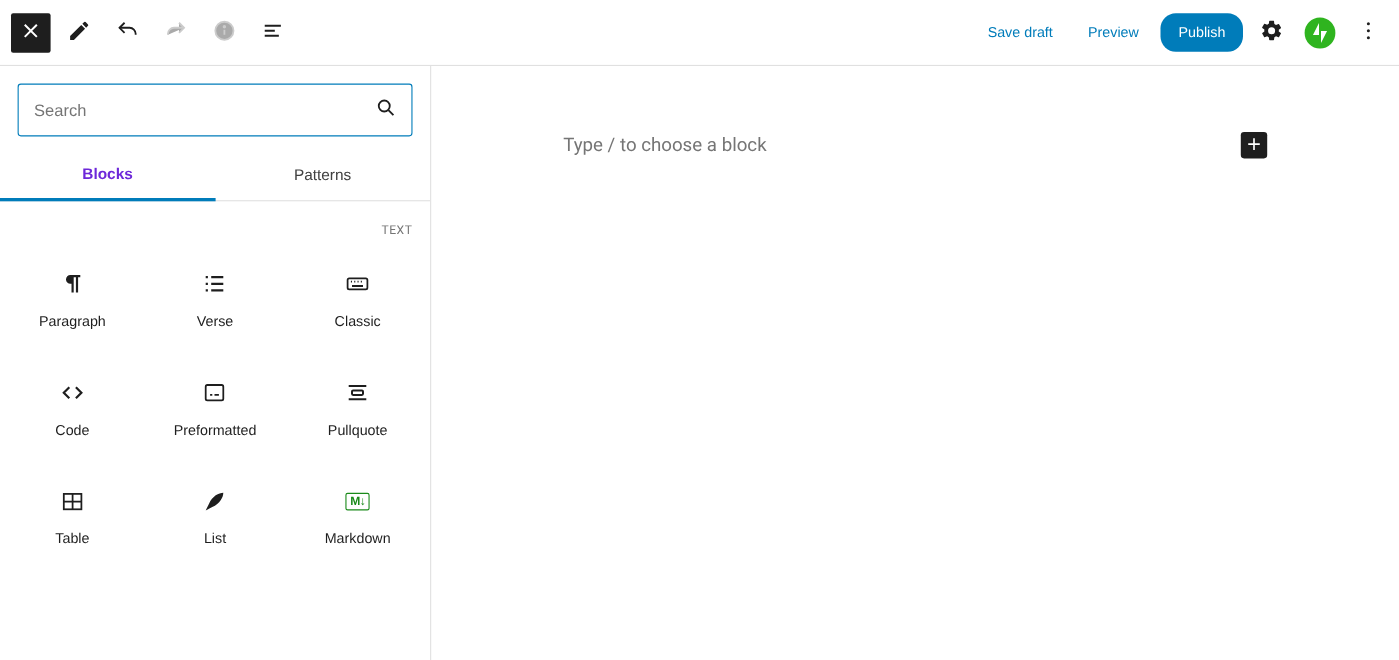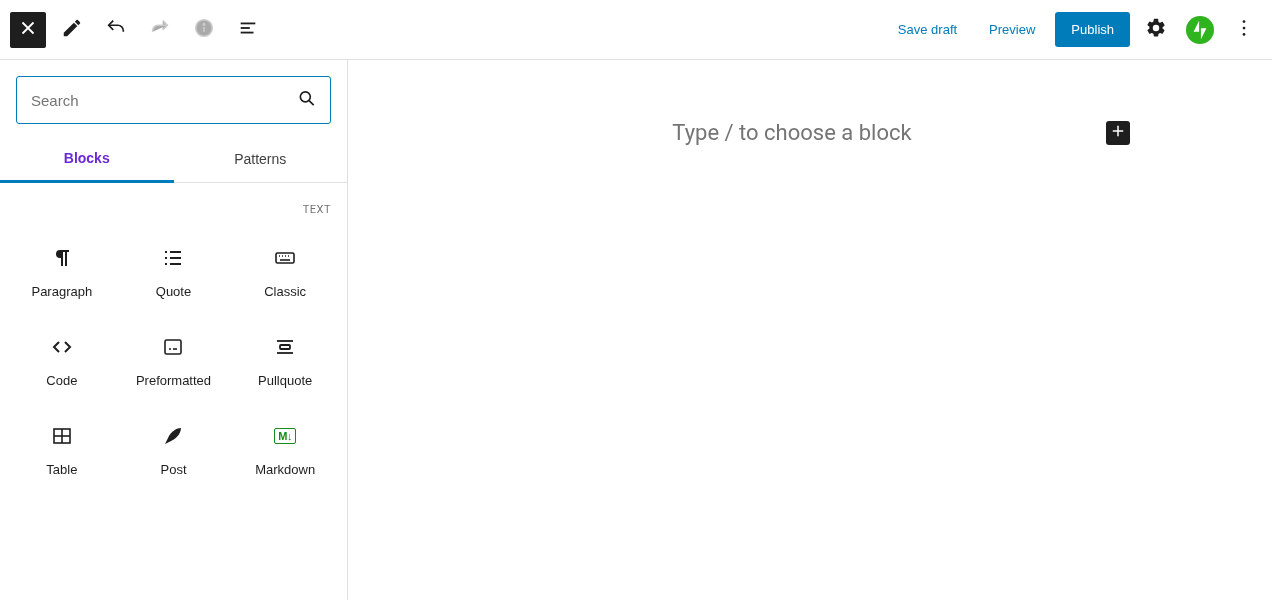--- a/index.html
+++ b/index.html
@@ -56,41 +56,41 @@
     font-size: 13px;
     padding: 8px 12px;
     cursor: pointer;
   }
   .btn-primary {
     background: #007cba;
     color: #fff;
     border: none;
     font-size: 13px;
     padding: 10px 16px;
-    border-radius: 3px;
+    border-radius: 14px;
     cursor: pointer;
   }
   .jetpack {
     width: 28px;
     height: 28px;
     border-radius: 50%;
     background: #2fb41f;
     display: flex;
     align-items: center;
     justify-content: center;
   }
 
   
   .main {
     display: flex;
     height: calc(600px - 60px);
   }
 
   .inserter {
-    width: 348px;
+    width: 392px;
     border-right: 1px solid #e0e0e0;
     padding: 16px 0 0 0;
     overflow-y: auto;
   }
   .search-wrap {
     margin: 0 16px 12px 16px;
     position: relative;
   }
   .search-input {
     width: 100%;
@@ -137,21 +137,21 @@
     letter-spacing: 0.5px;
     color: #757575;
     padding: 20px 16px 4px 16px;
     text-transform: uppercase;
     text-align: right;
   }
 
   .block-grid {
     display: grid;
     grid-template-columns: repeat(3, 1fr);
-    gap: 4px;
+    gap: 14px;
     padding: 8px 8px;
   }
   .block-item {
     display: flex;
     flex-direction: column;
     align-items: center;
     justify-content: center;
     padding: 18px 4px 14px 4px;
     border: none;
     background: transparent;
@@ -197,24 +197,23 @@
     font-weight: 400;
     color: #1e1e1e;
     margin-bottom: 30px;
     min-height: 56px;
   }
   .block-prompt-row {
     display: flex;
     align-items: center;
   }
   .block-prompt {
-    font-size: 22px;
+    font-size: 17px;
     color: #757575;
     flex: 1;
-    text-align: center;
   }
   .add-block {
     width: 24px;
     height: 24px;
     background: #1e1e1e;
     color: #fff;
     border: none;
     border-radius: 3px;
     display: flex;
     align-items: center;
@@ -344,21 +343,21 @@
         <span class="icon">
           <svg viewBox="0 0 24 24" fill="none" stroke="#1e1e1e" stroke-width="2">
               <line x1="9" y1="6" x2="20" y2="6"></line>
               <line x1="9" y1="12" x2="20" y2="12"></line>
               <line x1="9" y1="18" x2="20" y2="18"></line>
               <line x1="4" y1="6" x2="6" y2="6"></line>
               <line x1="4" y1="12" x2="6" y2="12"></line>
               <line x1="4" y1="18" x2="6" y2="18"></line>
             </svg>
         </span>
-        <span class="block-label">Quote</span>
+        <span class="block-label">Verse</span>
       </button>
 
 
       <button class="block-item">
         <span class="icon">
           <svg viewBox="0 0 24 24" fill="none" stroke="#1e1e1e" stroke-width="1.6">
               <rect x="3" y="7" width="18" height="10" rx="1.5"></rect>
               <line x1="6" y1="10" x2="7" y2="10"></line>
               <line x1="9" y1="10" x2="10" y2="10"></line>
               <line x1="12" y1="10" x2="13" y2="10"></line>
@@ -411,21 +410,21 @@
         </span>
         <span class="block-label">Table</span>
       </button>
 
       <button class="block-item">
         <span class="icon">
           <svg viewBox="0 0 24 24" fill="#1e1e1e">
               <path d="M20 4c-4 0-10 3-13 10l-3 6 6-3c7-3 10-9 10-13zM8 16l8-8"></path>
             </svg>
         </span>
-        <span class="block-label">Post</span>
+        <span class="block-label">List</span>
       </button>
 
       <button class="block-item">
         <span class="icon">
           <span class="md-badge">M↓</span>
         </span>
         <span class="block-label">Markdown</span>
       </button>
 
     </div>

